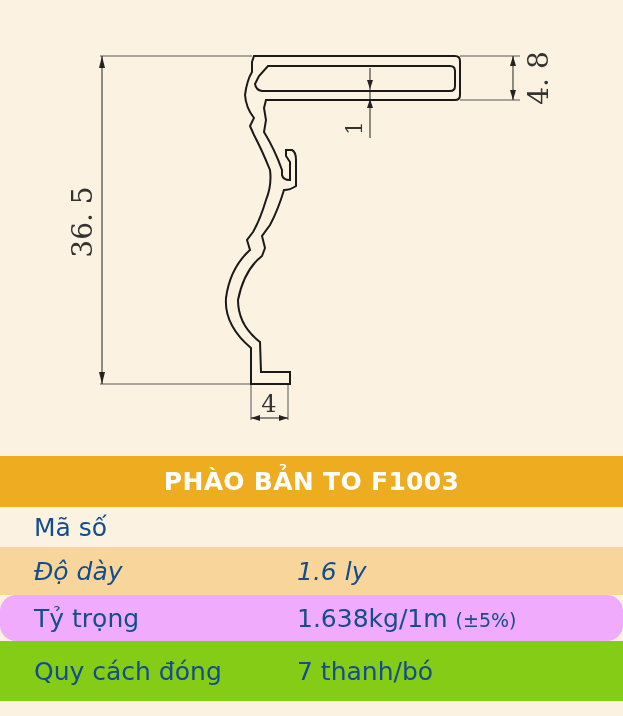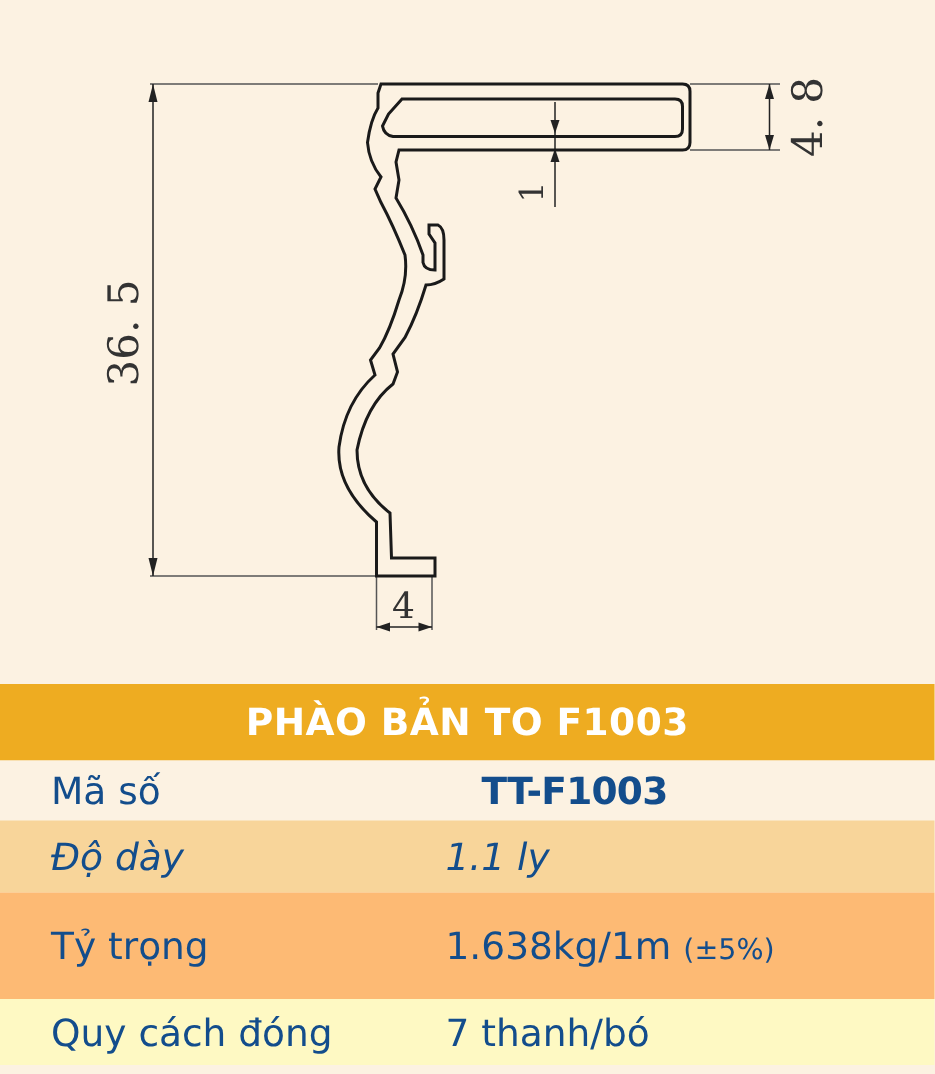--- a/index.html
+++ b/index.html
@@ -16,22 +16,22 @@
     .header {
       height: 51px; background: #eeac21;
       display: flex; align-items: center; justify-content: center;
       color: #ffffff; font-weight: bold; font-size: 25px; letter-spacing: 0.3px;
     }
     .row { display: flex; align-items: center; color: #134d8c; font-size: 25px; }
     .row .label { width: 297px; padding-left: 34px; box-sizing: border-box; }
     .row .value { flex: 1; }
     .row.r1 { height: 40px; background: #fcf2e2; gap: 24px; }
     .row.r2 { height: 48px; background: #f8d59a; font-style: italic; }
-    .row.r3 { height: 71px; background: #fdba74; }
-    .row.r4 { height: 44px; background: #fef9c3; }
+    .row.r3 { height: 46px; background: #f0abfc; border-radius: 16px; }
+    .row.r4 { height: 60px; background: #84cc16; }
     .row .value.code { font-weight: bold; color: #134d8c; font-size: 25px; letter-spacing: -0.5px; }
     .tol { font-size: 19px; }
   </style>
 </head>
 <body>
 
 <div class="drawing">
   <svg viewBox="0 0 623 456">
 
     <line x1="100" y1="56" x2="252" y2="56" stroke="#555" stroke-width="1"></line>
@@ -69,25 +69,24 @@
     <text class="dim-text" transform="translate(548,78) rotate(-90)" font-size="28" text-anchor="middle">4. 8</text>
     <text class="dim-text" transform="translate(362,128) rotate(-90)" font-size="22" text-anchor="middle">1</text>
     <text class="dim-text" x="269" y="412" font-size="24" text-anchor="middle">4</text>
   </svg>
 </div>
 
 <div class="spec-table">
   <div class="header">PHÀO BẢN TO F1003</div>
   <div class="row r1">
     <span class="label">Mã số</span>
-    <span class="value code">TT-F1003</span>
   </div>
   <div class="row r2">
     <span class="label">Độ dày</span>
-    <span class="value">1.1 ly</span>
+    <span class="value">1.6 ly</span>
   </div>
   <div class="row r3">
     <span class="label">Tỷ trọng</span>
     <span class="value"><span>1.638kg/1m</span> <span class="tol">(±5%)</span></span>
   </div>
   <div class="row r4">
     <span class="label">Quy cách đóng</span>
     <span class="value">7 thanh/bó</span>
   </div>
 </div>

